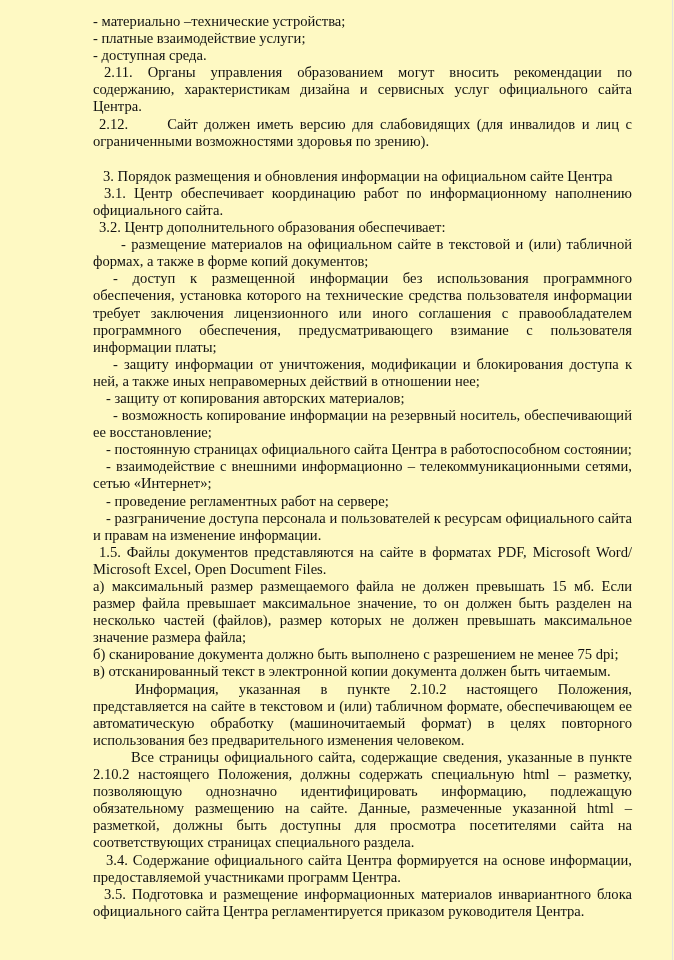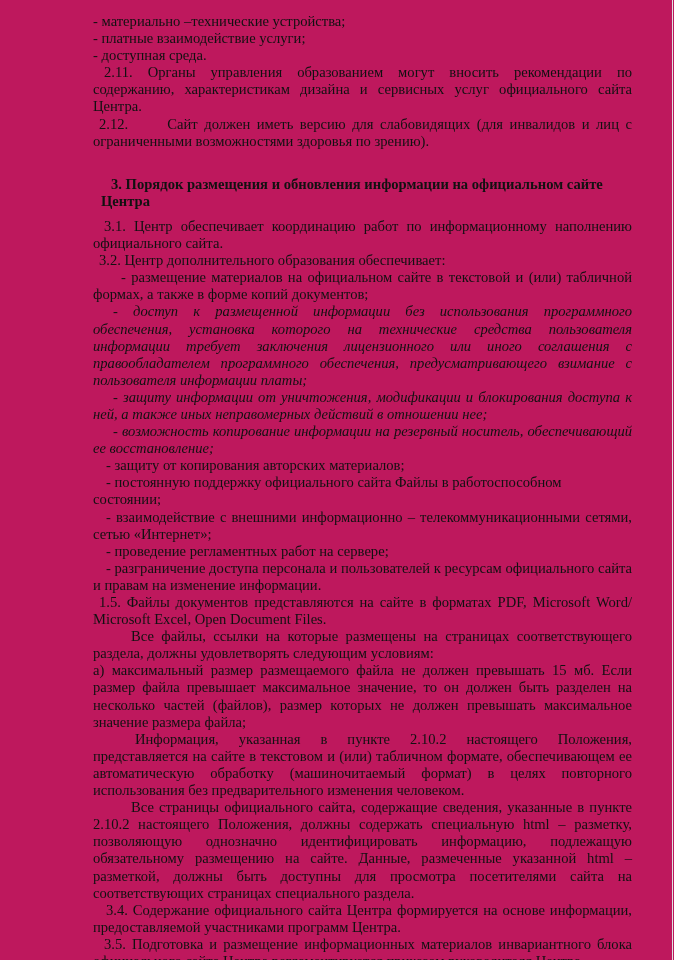--- a/index.html
+++ b/index.html
@@ -1,39 +1,39 @@
 <!DOCTYPE html>
 <html><head>
 <meta charset="utf-8">
 <style>
   html, body { margin: 0; padding: 0; background: #ffffff; }
   body { width: 674px; height: 960px; overflow: hidden; position: relative; }
   .page {
-    position: absolute; left: 0; top: 0; width: 674px; height: 960px; background: #be185d;
+    position: absolute; left: 0; top: 0; width: 674px; height: 960px; background: #fef9c3;
   }
   .edge-line {
     position: absolute; right: 1px; top: 0; width: 1px; height: 960px; background: #e2e2e2;
   }
   .text {
     position: absolute; left: 93px; top: 13px; width: 539px;
     font-family: "Liberation Serif", serif;
     font-size: 14.6px; line-height: 17.1px; color: #111111;
   }
   .p { margin: 0; text-align: justify; }
   .p.left { text-align: left; }
   .ind1 { text-indent: 6px; }
   .ind2 { text-indent: 11px; }
   .ind3 { text-indent: 13px; }
-  .ind4 { text-indent: 20px; font-style: italic; }
+  .ind4 { text-indent: 20px; }
   .ind5 { text-indent: 28px; }
   .ind6 { text-indent: 38px; }
   .ind7 { text-indent: 42px; }
   .num { }
   .gap { height: 18px; }
-  .heading { margin: 8px; font-weight: bold; text-indent: 10px; }
+  .heading { margin: 0; font-weight: normal; text-indent: 10px; }
 </style>
 </head>
 <body>
 
 <div class="page">
   <div class="edge-line"></div>
 
   <div class="text">
     <p class="p left">- материально –технические устройства;</p>
     <p class="p left">- платные взаимодействие услуги;</p>
@@ -47,31 +47,32 @@
 
     <p class="heading">3. Порядок размещения и обновления информации на официальном сайте Центра</p>
 
     <p class="p ind2"><span class="num">3.1.</span><span> Центр обеспечивает координацию работ по информационному наполнению официального сайта.</span></p>
 
     <p class="p left ind1">3.2. Центр дополнительного образования обеспечивает:</p>
 
     <p class="p ind5">- размещение материалов на официальном сайте в текстовой и (или) табличной формах, а также в форме копий документов;</p>
     <p class="p ind4">- доступ к размещенной информации без использования программного обеспечения, установка которого на технические средства пользователя информации требует заключения лицензионного или иного соглашения с правообладателем программного обеспечения, предусматривающего взимание с пользователя информации платы;</p>
     <p class="p ind4">- защиту информации от уничтожения, модификации и блокирования доступа к ней, а также иных неправомерных действий в отношении нее;</p>
+    <p class="p left ind3">- защиту от копирования авторских материалов;</p>
     <p class="p ind4">- возможность копирование информации на резервный носитель, обеспечивающий ее восстановление;</p>
-    <p class="p left ind3">- защиту от копирования авторских материалов;</p>
-    <p class="p left ind3">- постоянную поддержку официального сайта Файлы в работоспособном состоянии;</p>
+    <p class="p left ind3">- постоянную страницах официального сайта Центра в работоспособном состоянии;</p>
     <p class="p ind3">- взаимодействие с внешними информационно – телекоммуникационными сетями, сетью «Интернет»;</p>
     <p class="p left ind3">- проведение регламентных работ на сервере;</p>
     <p class="p ind3">- разграничение доступа персонала и пользователей к ресурсам официального сайта и правам на изменение информации.</p>
 
     <p class="p ind1"><span class="num">1.5.</span><span> Файлы документов представляются на сайте в форматах PDF, Microsoft Word/ Microsoft Excel, Open Document Files.</span></p>
 
-    <p class="p ind6">Все файлы, ссылки на которые размещены на страницах соответствующего раздела, должны удовлетворять следующим условиям:</p>
     <p class="p">а) максимальный размер размещаемого файла не должен превышать 15 мб. Если размер файла превышает максимальное значение, то он должен быть разделен на несколько частей (файлов), размер которых не должен превышать максимальное значение размера файла;</p>
+    <p class="p left">б) сканирование документа должно быть выполнено с разрешением не менее 75 dpi;</p>
+    <p class="p left">в) отсканированный текст в электронной копии документа должен быть читаемым.</p>
 
     <p class="p ind7">Информация, указанная в пункте 2.10.2 настоящего Положения, представляется на сайте в текстовом и (или) табличном формате, обеспечивающем ее автоматическую обработку (машиночитаемый формат) в целях повторного использования без предварительного изменения человеком.</p>
     <p class="p ind6">Все страницы официального сайта, содержащие сведения, указанные в пункте 2.10.2 настоящего Положения, должны содержать специальную html – разметку, позволяющую однозначно идентифицировать информацию, подлежащую обязательному размещению на сайте. Данные, размеченные указанной html – разметкой, должны быть доступны для просмотра посетителями сайта на соответствующих страницах специального раздела.</p>
 
     <p class="p ind3">3.4. Содержание официального сайта Центра формируется на основе информации, предоставляемой участниками программ  Центра.</p>
     <p class="p ind2">3.5. Подготовка и размещение информационных материалов инвариантного блока официального сайта Центра регламентируется приказом руководителя Центра.</p>
 
   </div>
 </div>
 

